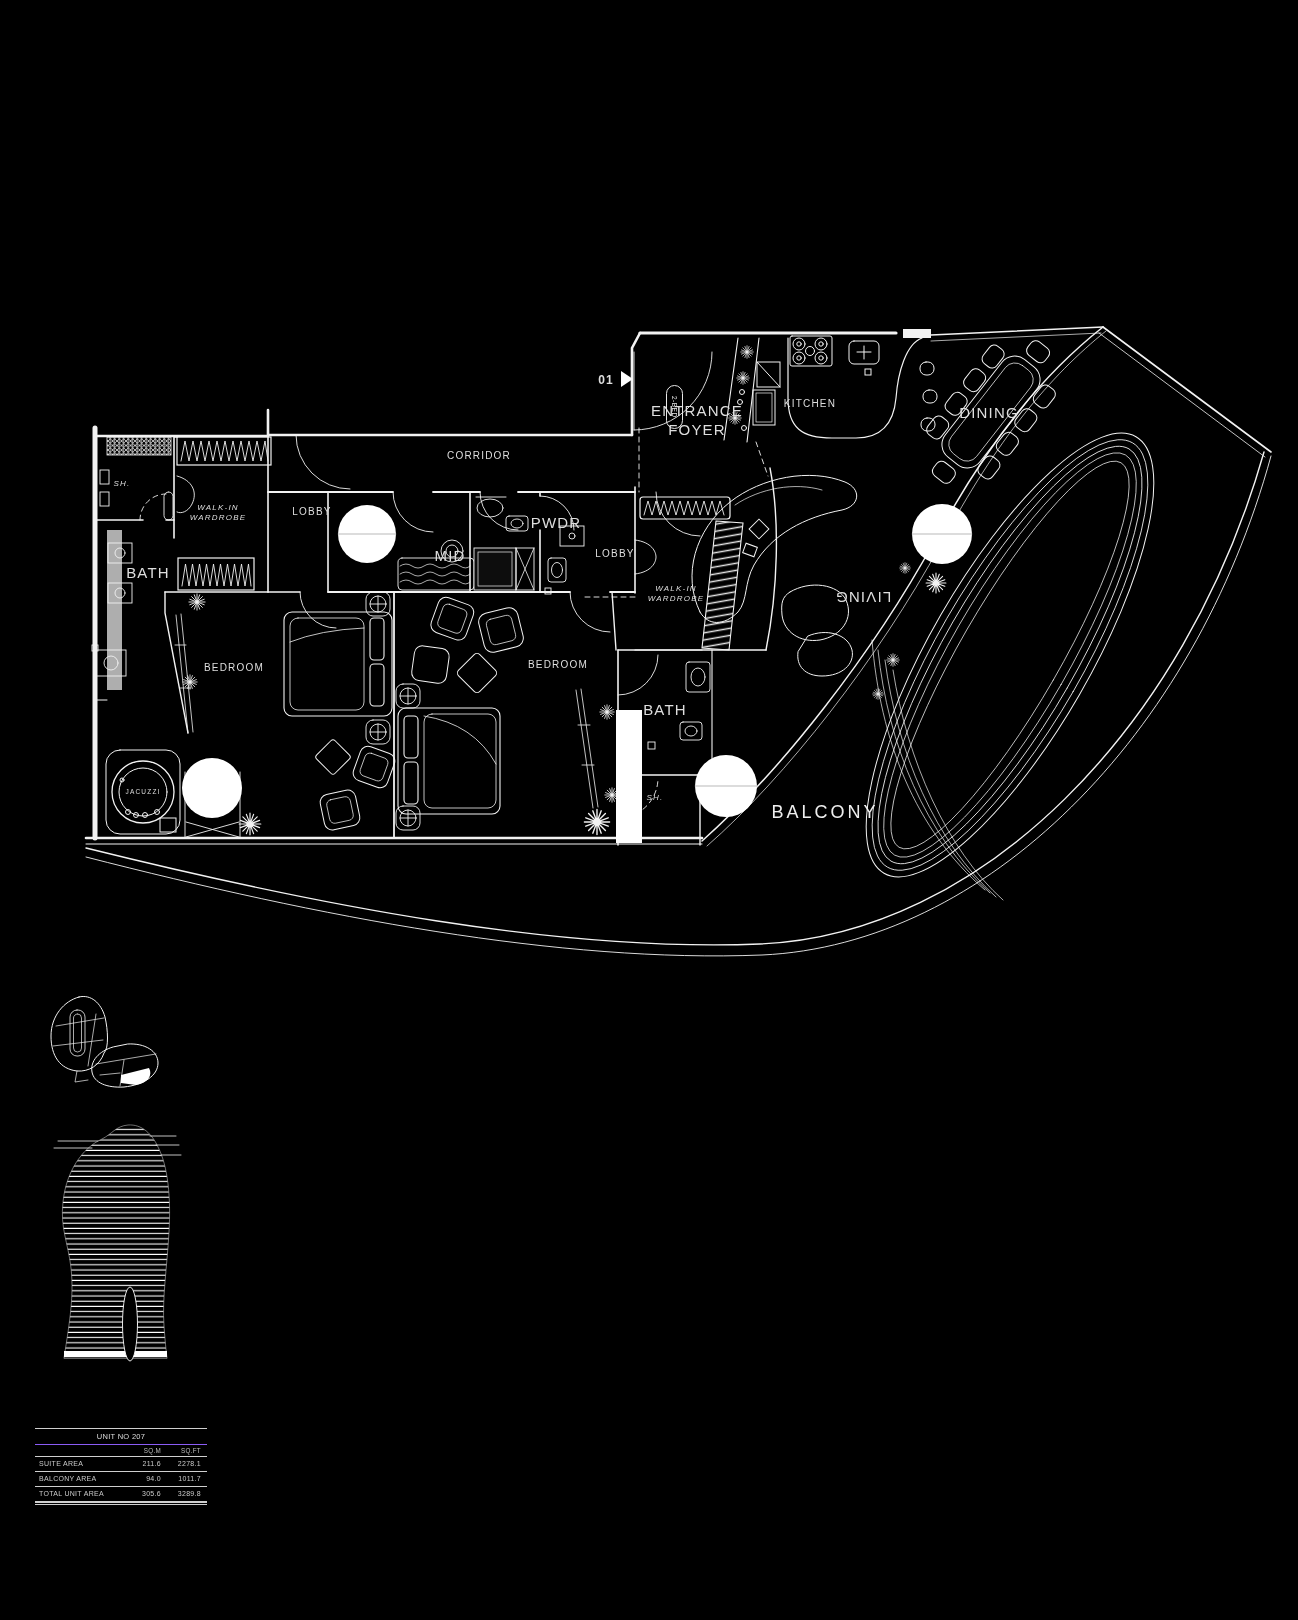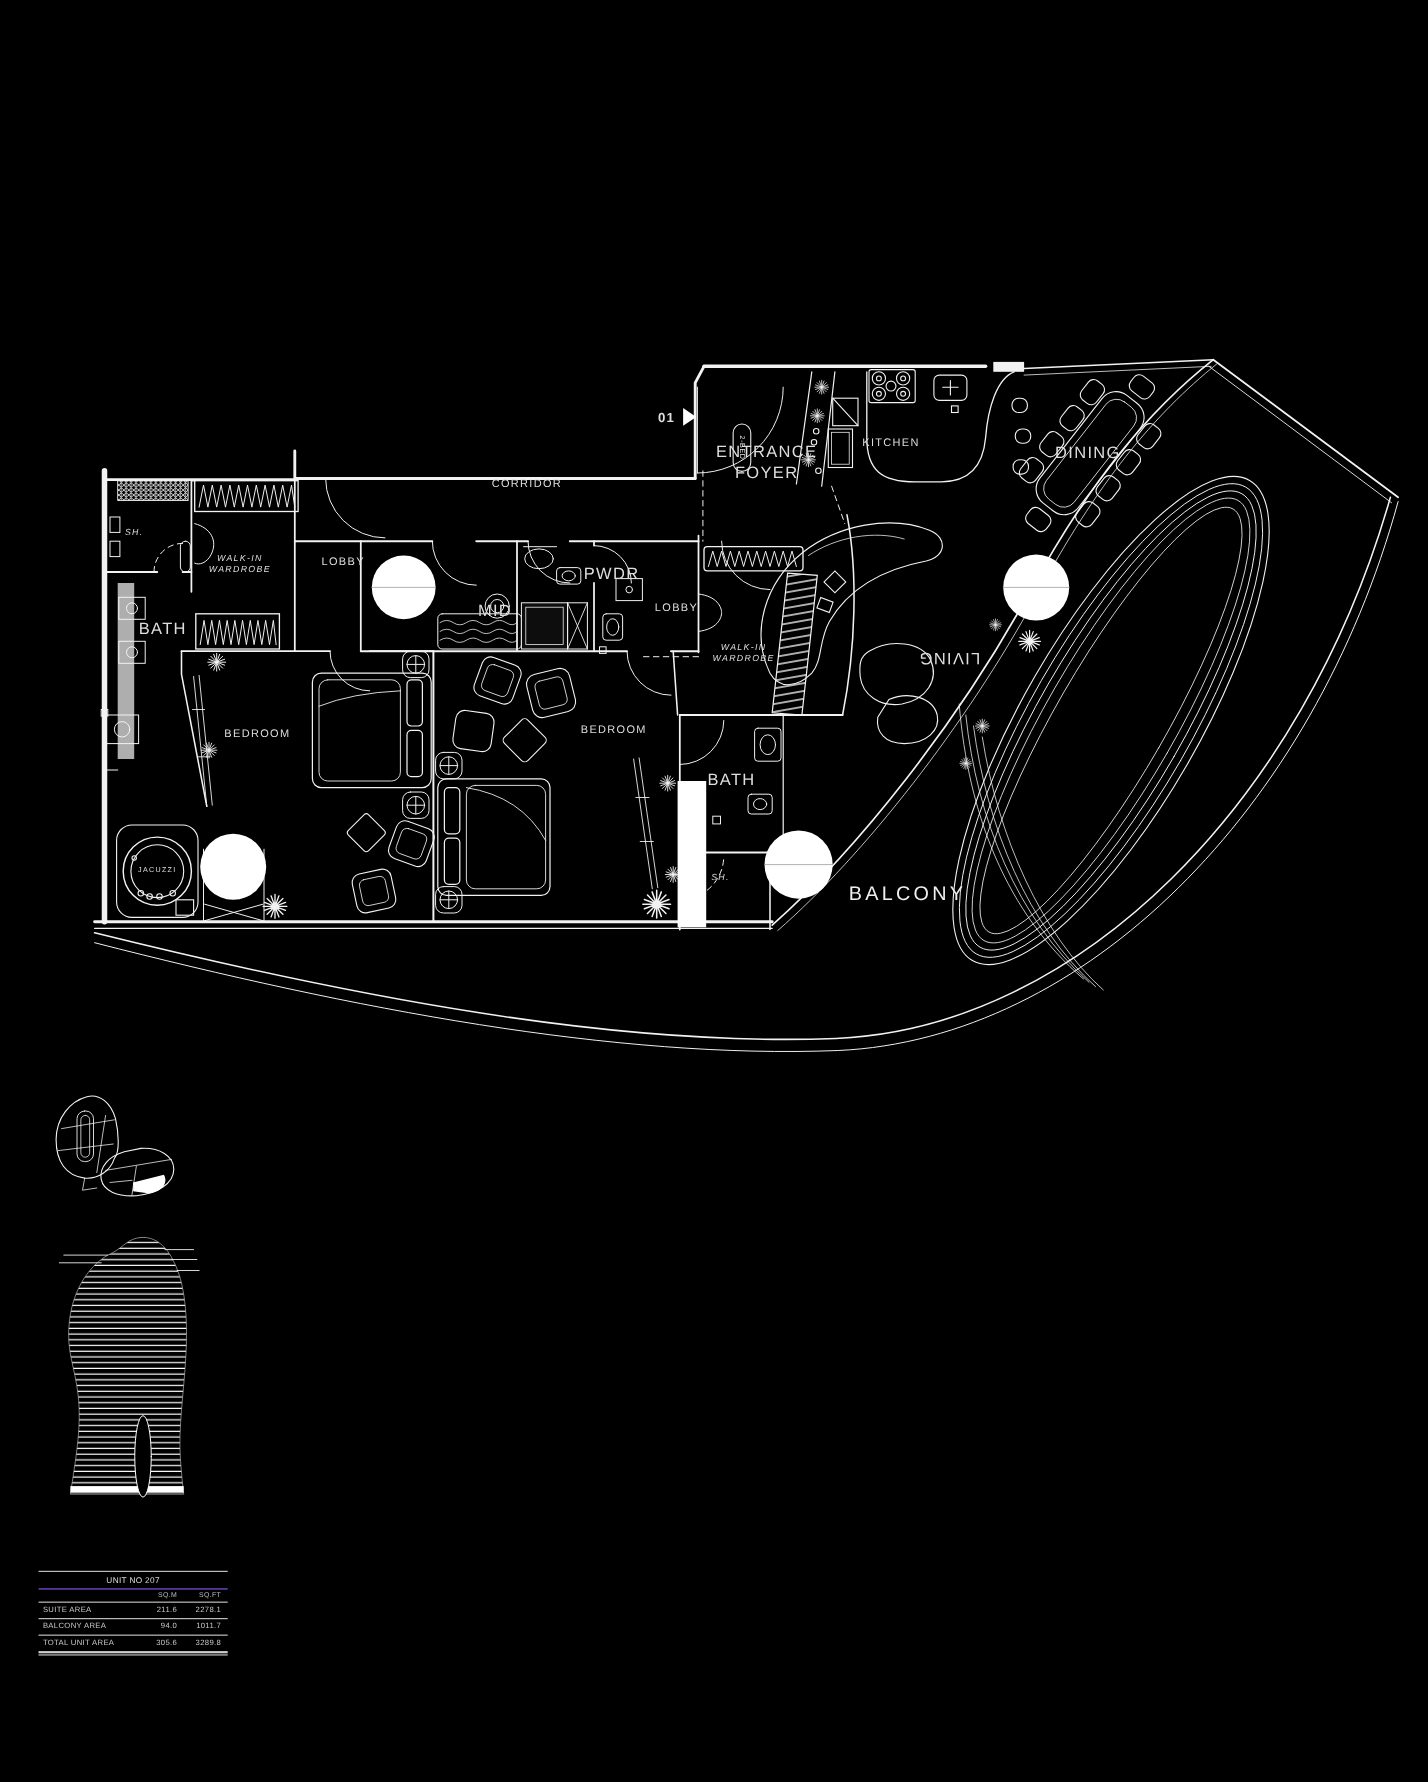--- a/index.html
+++ b/index.html
@@ -353,21 +353,21 @@
   <g>
     <path d="M64,1358 C70,1320 74,1295 71,1268 C68,1242 60,1228 63,1202 C66,1172 82,1148 102,1139 C112,1134 116,1126 128,1125 C142,1124 152,1134 158,1147 C168,1166 171,1198 169,1232 C167,1268 162,1298 164,1326 C165,1340 166,1350 167,1358 Z" fill="url(#floors)" stroke="#bbbbbb" stroke-width="0.6"></path>
     <path d="M150,1136 H176 M156,1145 H179 M161,1155 H181 M98,1141 H58 M92,1148 H54" stroke-width="0.8"></path>
     <rect x="64" y="1351" width="103" height="6" fill="#ffffff" stroke="none"></rect>
     <ellipse cx="130" cy="1324" rx="7.5" ry="37" fill="#000000" stroke="#ffffff" stroke-width="0.9"></ellipse>
   </g>
 
   <polygon points="621,371 621,387 633,379" fill="#ffffff" stroke="none"></polygon>
 </svg>
 
-<div class="lbl fs10" style="left:479px;top:441px;">CORRIDOR</div>
+<div class="lbl fs10" style="left:479px;top:456px;">CORRIDOR</div>
 <div class="lbl fs9" style="left:697px;top:421px;">ENTRANCE
 FOYER</div>
 <div class="lbl fs10" style="left:810px;top:404px;">KITCHEN</div>
 <div class="lbl fs9" style="left:989px;top:413px;">DINING</div>
 <div class="lbl fs9 rot180" style="left:863px;top:597px;">LIVING</div>
 <div class="lbl fs18" style="left:825px;top:812px;">BALCONY</div>
 <div class="lbl fs10" style="left:312px;top:512px;">LOBBY</div>
 <div class="lbl fs10" style="left:615px;top:554px;">LOBBY</div>
 <div class="lbl fs8" style="left:218px;top:513px;">WALK-IN
 WARDROBE</div>

